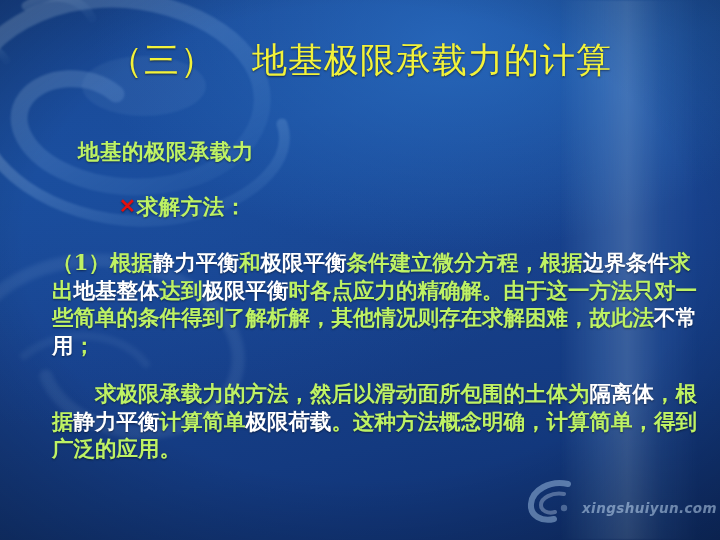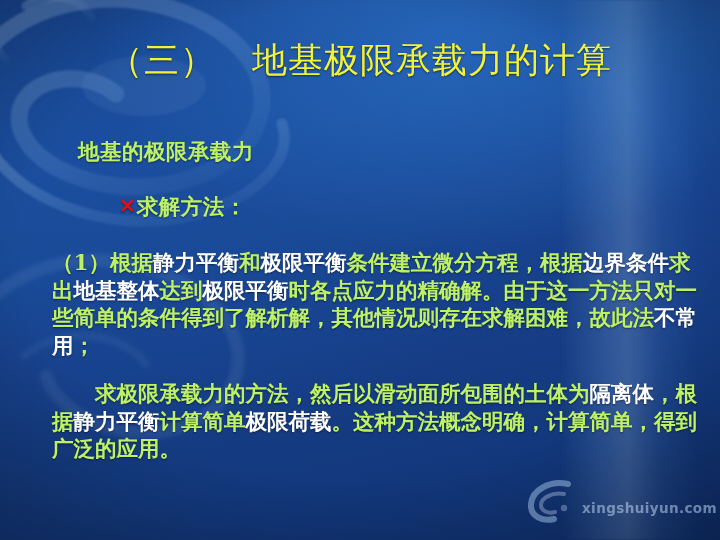--- a/index.html
+++ b/index.html
@@ -158,20 +158,21 @@
   .wm-url {
     position: absolute;
     left: 58px;
     top: 28px;
     font-family: "DejaVu Sans", "Liberation Sans", sans-serif;
     font-size: 13.5px;
     font-weight: bold;
     letter-spacing: 0.4px;
     color: rgba(208,232,255,0.62);
     white-space: pre;
+    font-style: italic;
   }
 </style>
 </head>
 <body>
 
 <div id="slide">
 
   <div class="bg-base"></div>
 
   <svg class="bg-swirl" viewBox="0 0 420 330" preserveAspectRatio="none">

